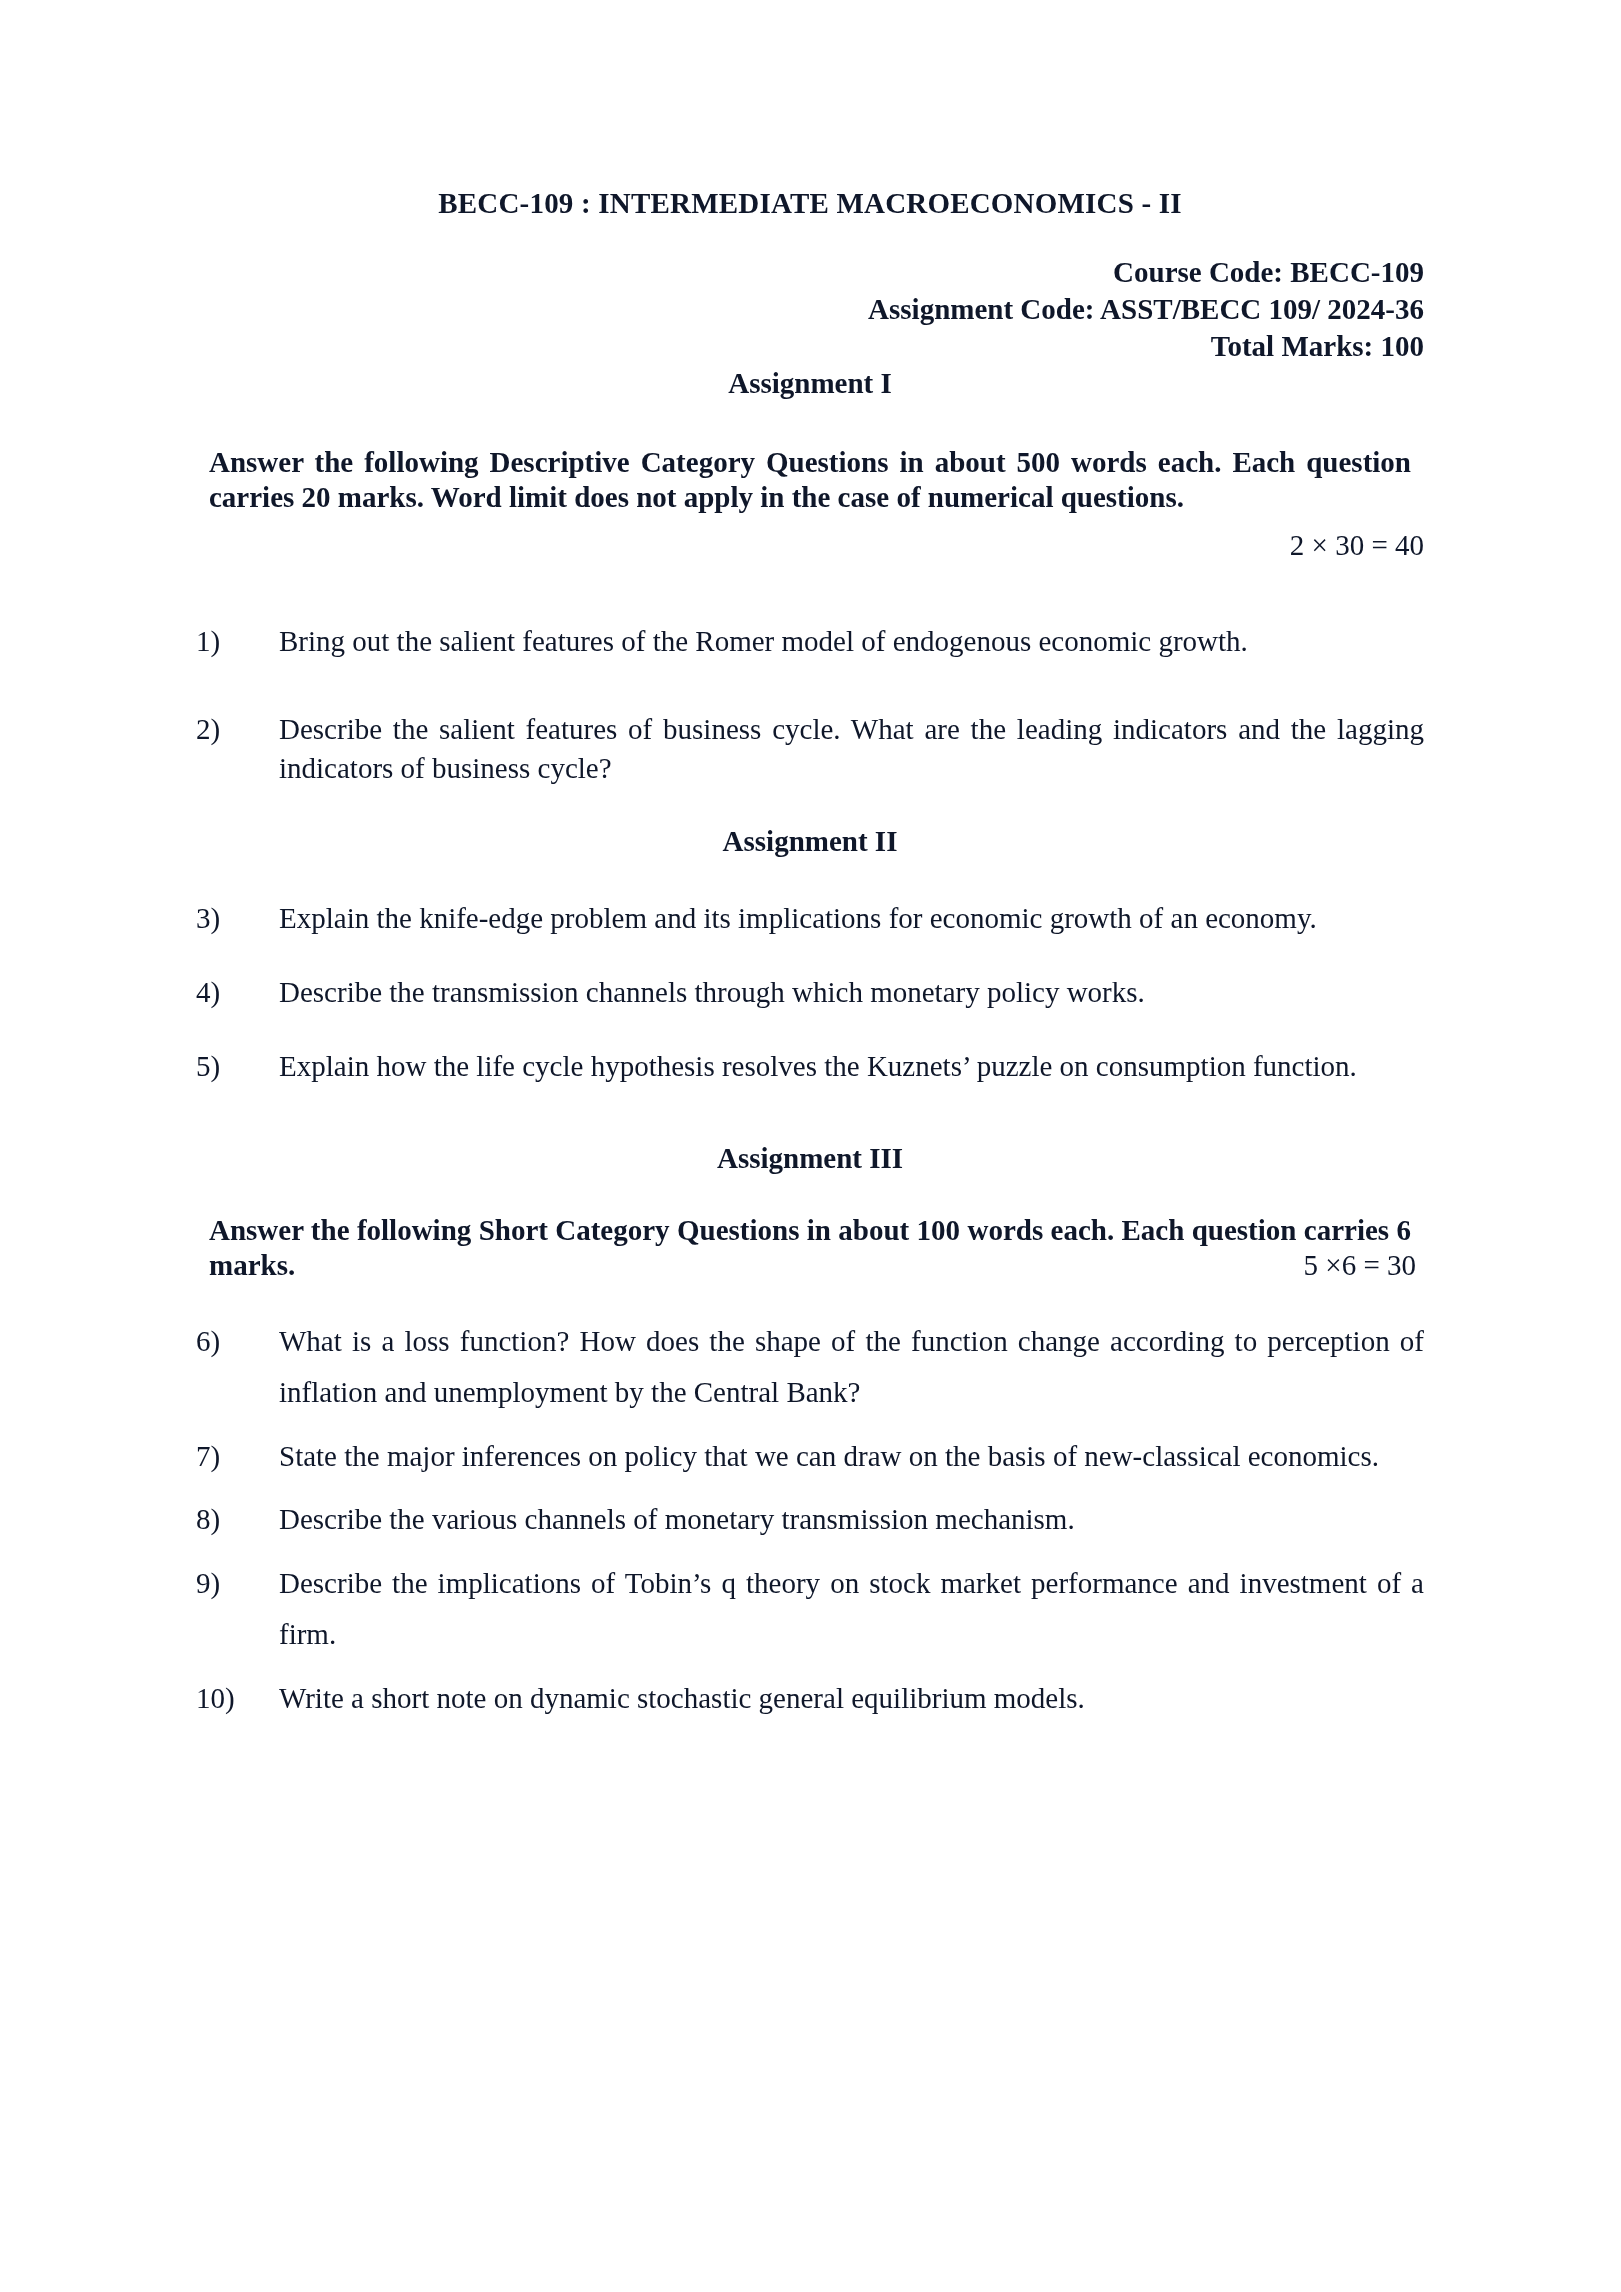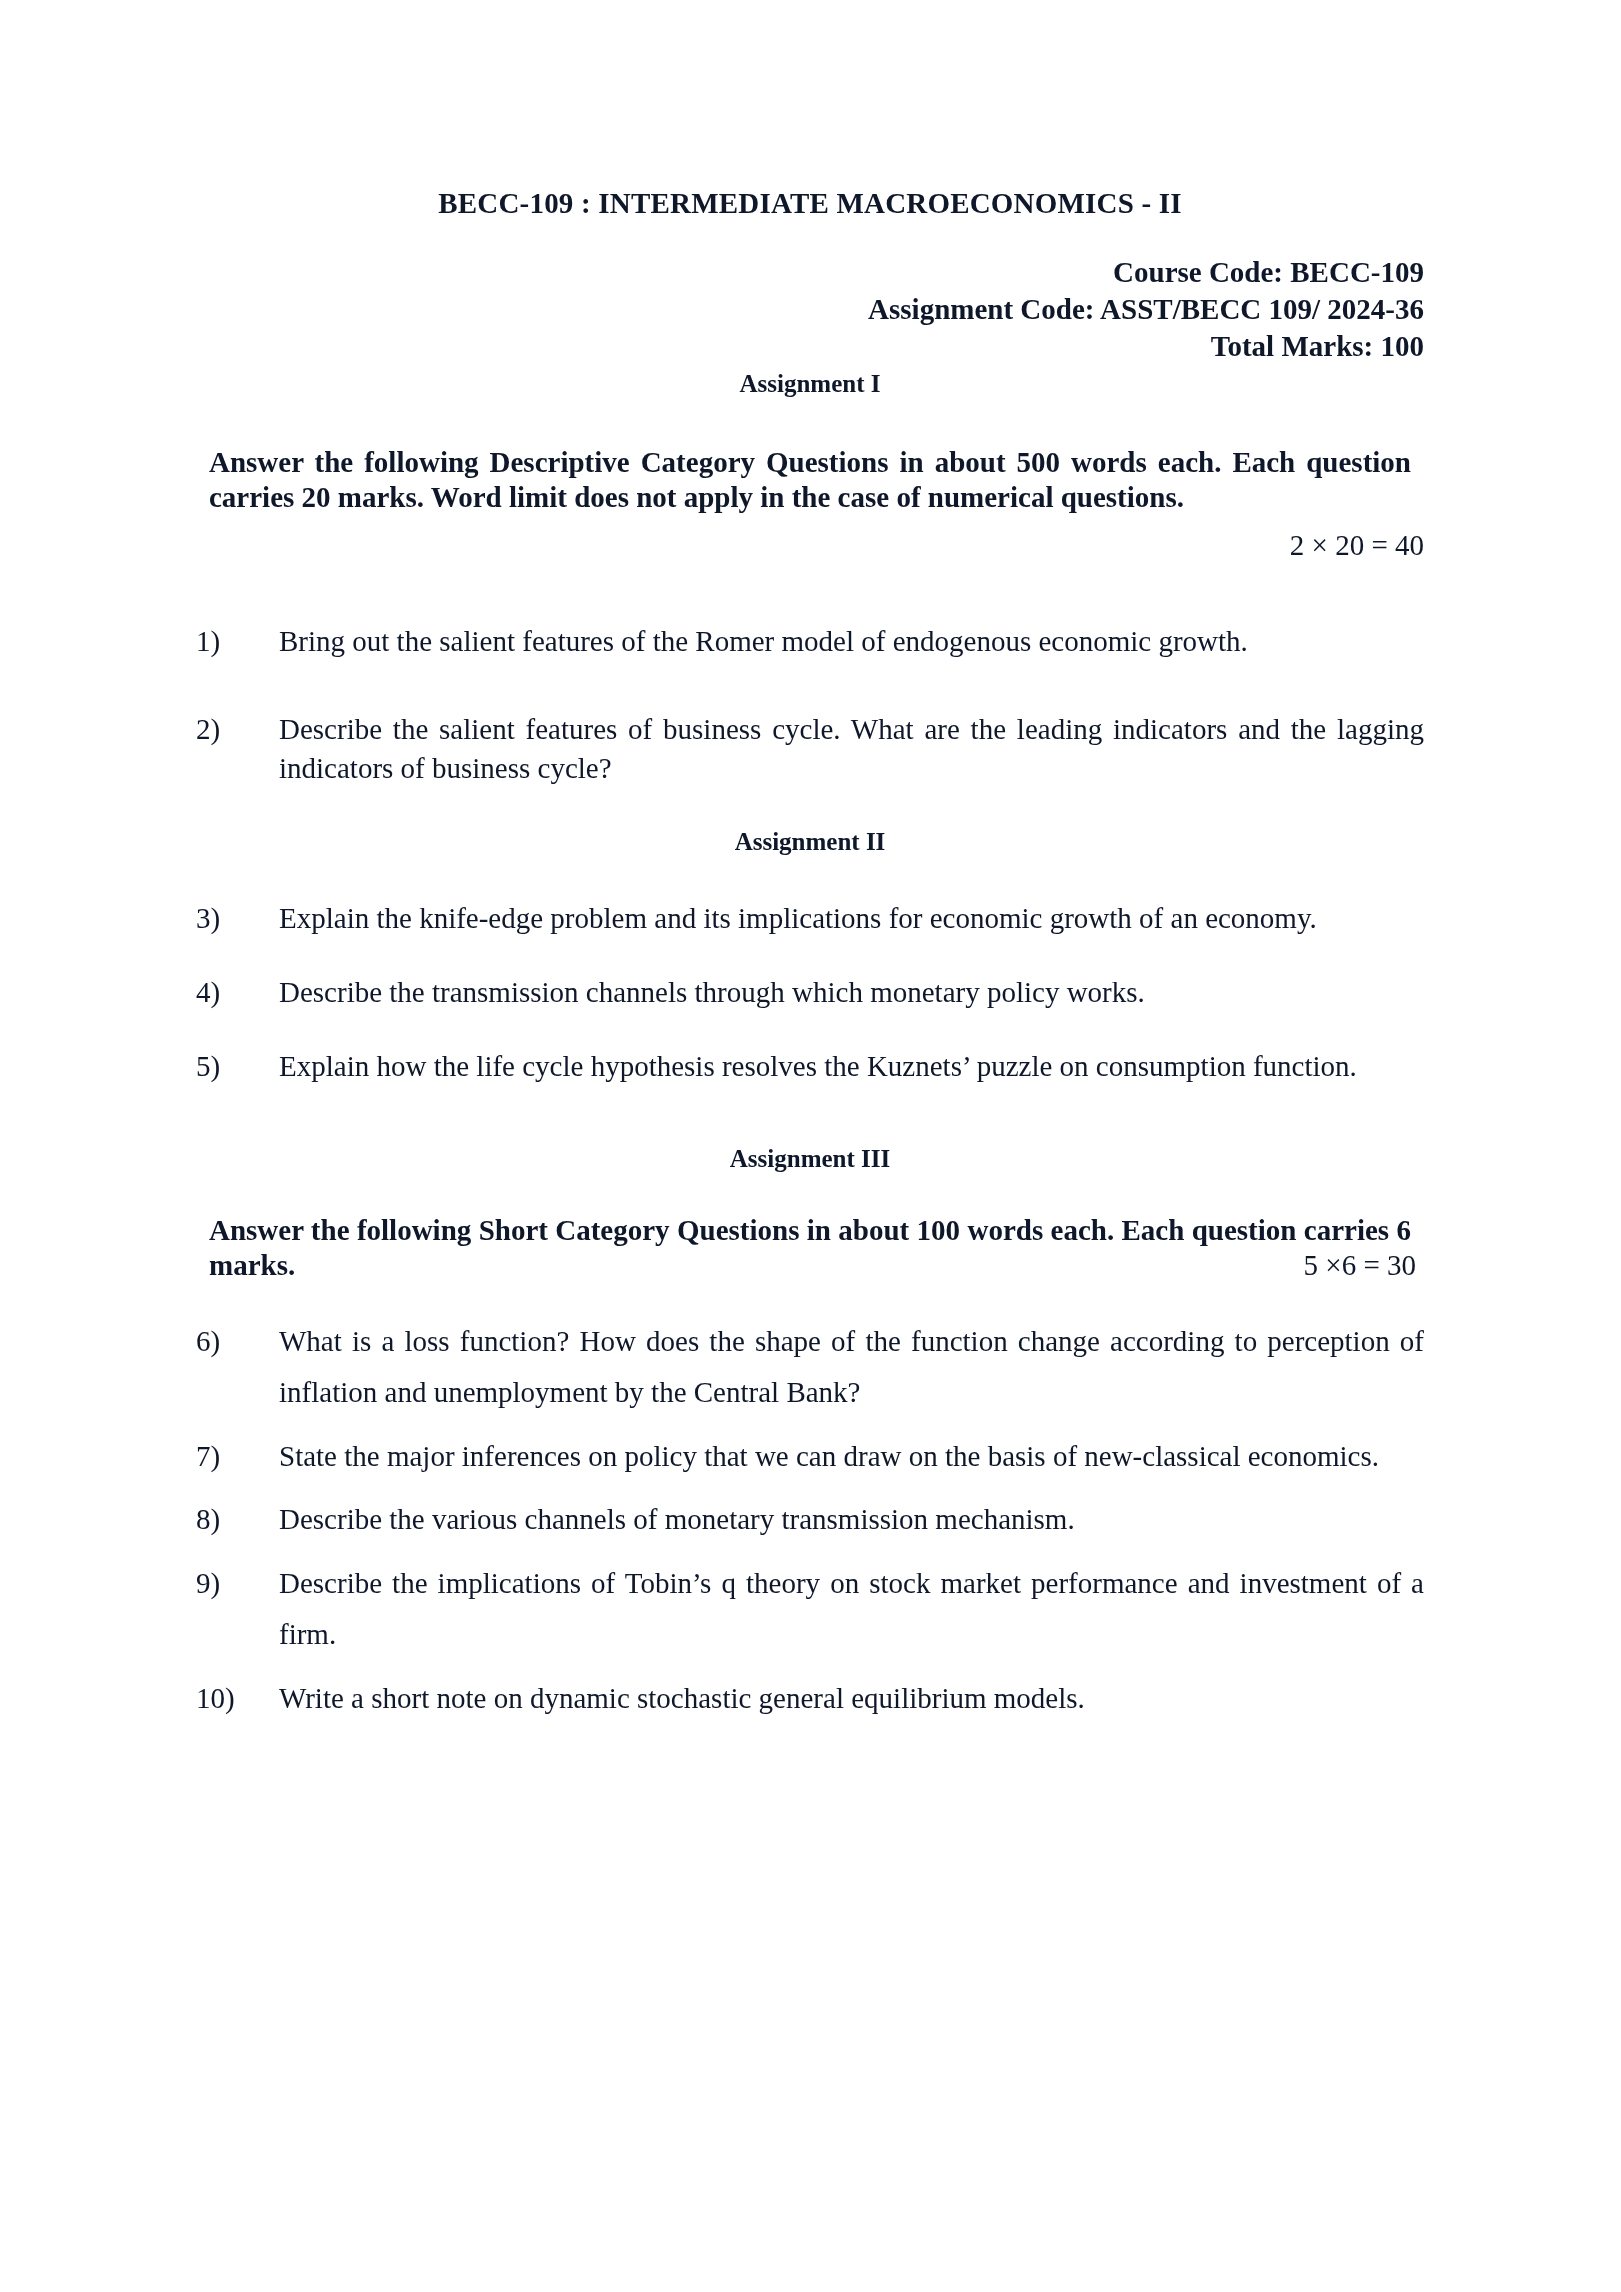--- a/index.html
+++ b/index.html
@@ -27,21 +27,21 @@
     line-height: 35px;
     letter-spacing: 0.2px;
   }
   .header-meta {
     text-align: right;
     font-weight: bold;
     line-height: 37px;
   }
   .section-heading {
     margin: 0;
-    font-size: 25px;
+    font-size: 29px;
     font-weight: bold;
     text-align: center;
     line-height: 37px;
   }
   .s1 .section-heading { margin: 0 0 43px 0; }
   .s2 .section-heading { margin: 35px 0 39px 0; }
   .s3 .section-heading { margin: 54px 0 36px 0; }
   .instr-wrap {
     position: relative;
   }
@@ -92,21 +92,21 @@
   <div class="header-meta">
     <div class="meta-line">Course Code: BECC-109</div>
     <div class="meta-line">Assignment Code: ASST/BECC 109/ 2024-36</div>
     <div class="meta-line">Total Marks: 100</div>
   </div>
 
   <section class="assignment s1">
     <h2 class="section-heading">Assignment I</h2>
     <div class="instr-wrap">
       <p class="instructions">Answer the following Descriptive Category Questions in about 500 words each. Each question carries 20 marks. Word limit does not apply in the case of numerical questions.</p>
-      <div class="marks-line">2 × 20 = 40</div>
+      <div class="marks-line">2 × 30 = 40</div>
     </div>
     <div class="questions">
       <div class="question q-first">
         <span class="q-num">1)</span>
         <span class="q-text">Bring out the salient features of the Romer model of endogenous economic growth.</span>
       </div>
       <div class="question">
         <span class="q-num">2)</span>
         <span class="q-text">Describe the salient features of business cycle. What are the leading indicators and the lagging indicators of business cycle?</span>
       </div>

